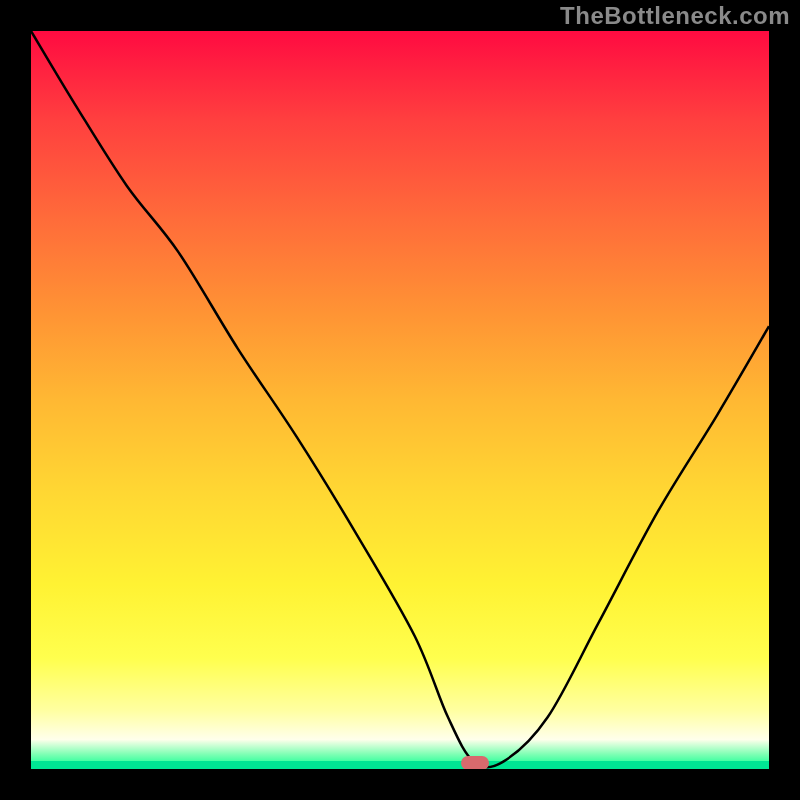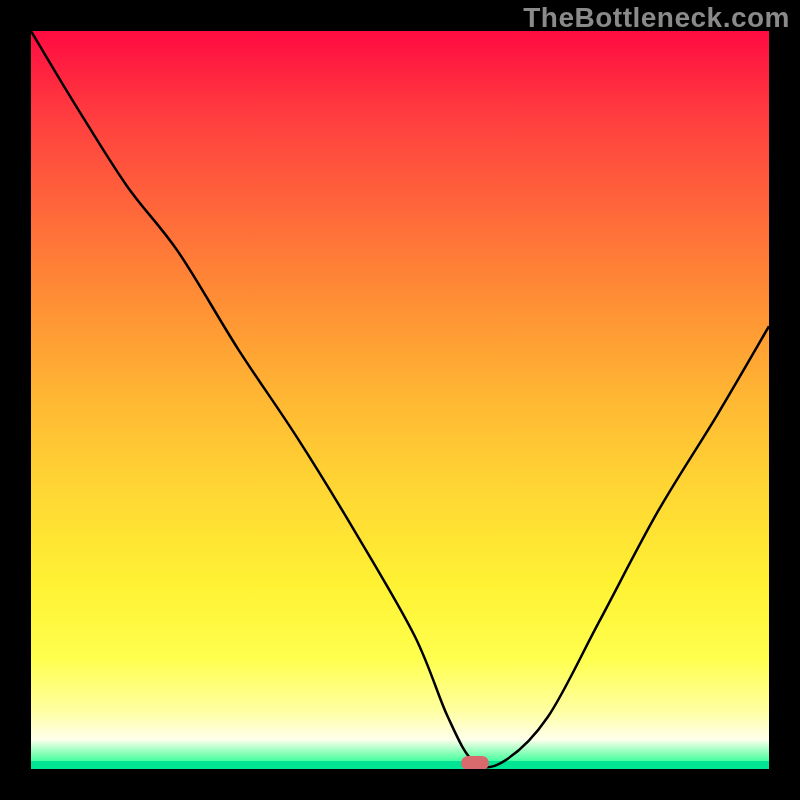--- a/index.html
+++ b/index.html
@@ -14,21 +14,21 @@
     position: relative;
     width: 800px;
     height: 800px;
     background: #000;
   }
   .watermark {
     position: absolute;
     top: 2px;
     right: 10px;
     font-family: Arial, Helvetica, sans-serif;
-    font-size: 28px;
+    font-size: 24px;
     font-weight: 600;
     color: #8a8a8a;
     letter-spacing: 0.5px;
     z-index: 5;
   }
   .plot {
     position: absolute;
     left: 31px;
     top: 31px;
     width: 738px;

